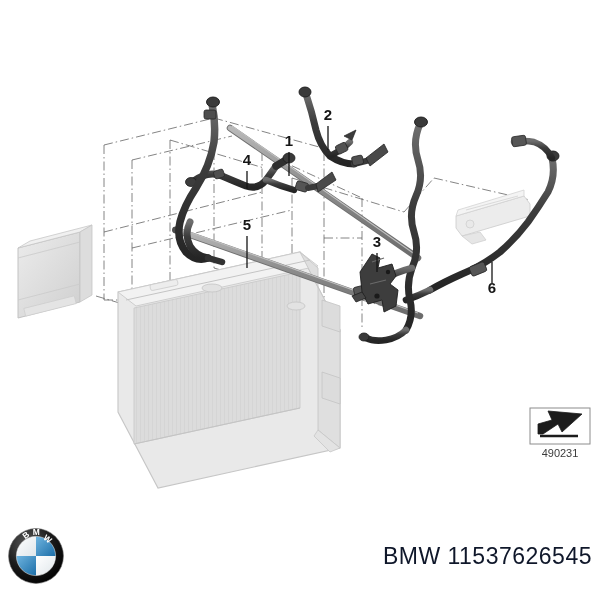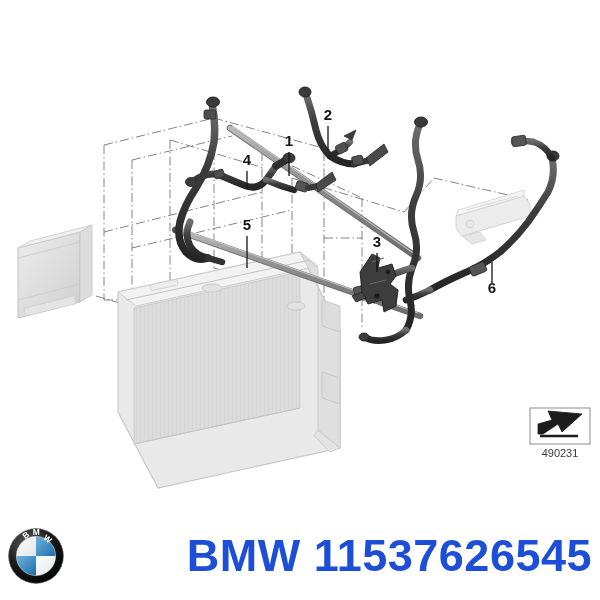--- a/index.html
+++ b/index.html
@@ -28,21 +28,21 @@
   #footer-bar{
     position:absolute;left:0;top:510px;width:600px;height:90px;
     background:#ffffff;
   }
   #brand-logo{
     position:absolute;left:8px;top:18px;width:56px;height:56px;
   }
   #brand-text{
     position:absolute;left:300px;top:18px;width:292px;height:56px;
     display:flex;align-items:center;justify-content:flex-end;
-    font-size:45px;font-weight:bold;color:#1d4ed8;
+    font-size:23px;font-weight:normal;color:#0f172a;
     letter-spacing:0.5px;white-space:nowrap;
   }
 </style>
 </head>
 <body>
 
 <div id="diagram-area">
   <svg id="diagram-svg" viewBox="0 0 600 510" xmlns="http://www.w3.org/2000/svg">
 
     <defs>

